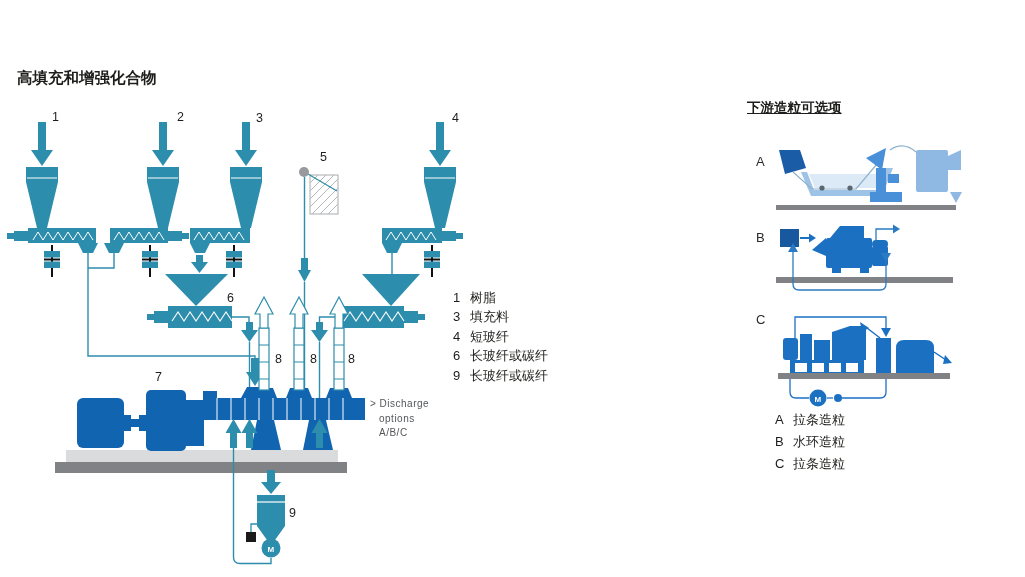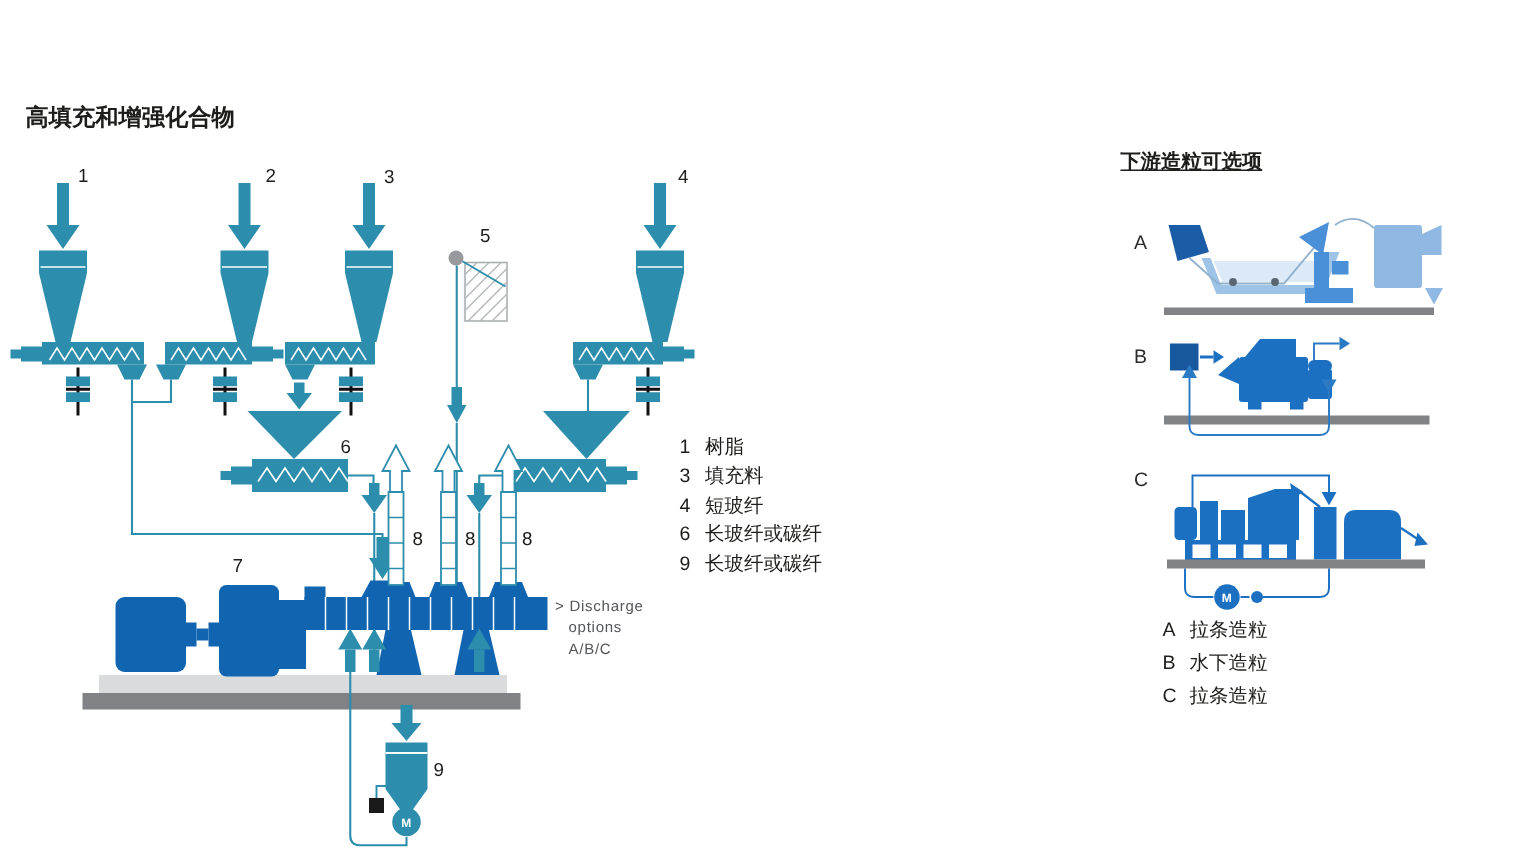--- a/index.html
+++ b/index.html
@@ -363,17 +363,17 @@
   <div class="row"><span class="lnum">3</span><span>填充料</span></div>
   <div class="row"><span class="lnum">4</span><span>短玻纤</span></div>
   <div class="row"><span class="lnum">6</span><span>长玻纤或碳纤</span></div>
   <div class="row"><span class="lnum">9</span><span>长玻纤或碳纤</span></div>
 </div>
 
 <div class="abs panel-title">下游造粒可选项</div>
 
 <div class="abs abclegend">
   <div class="row"><span class="lletter">A</span><span>拉条造粒</span></div>
-  <div class="row"><span class="lletter">B</span><span>水下造粒</span></div>
+  <div class="row"><span class="lletter">B</span><span>水环造粒</span></div>
   <div class="row"><span class="lletter">C</span><span>拉条造粒</span></div>
 </div>
 
 </div>
 
 </body></html>

